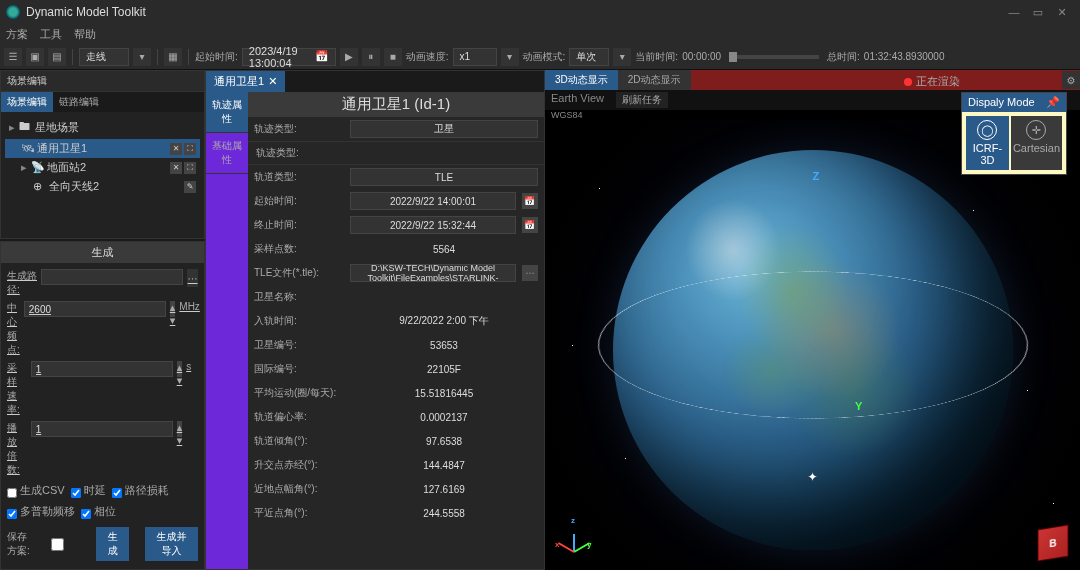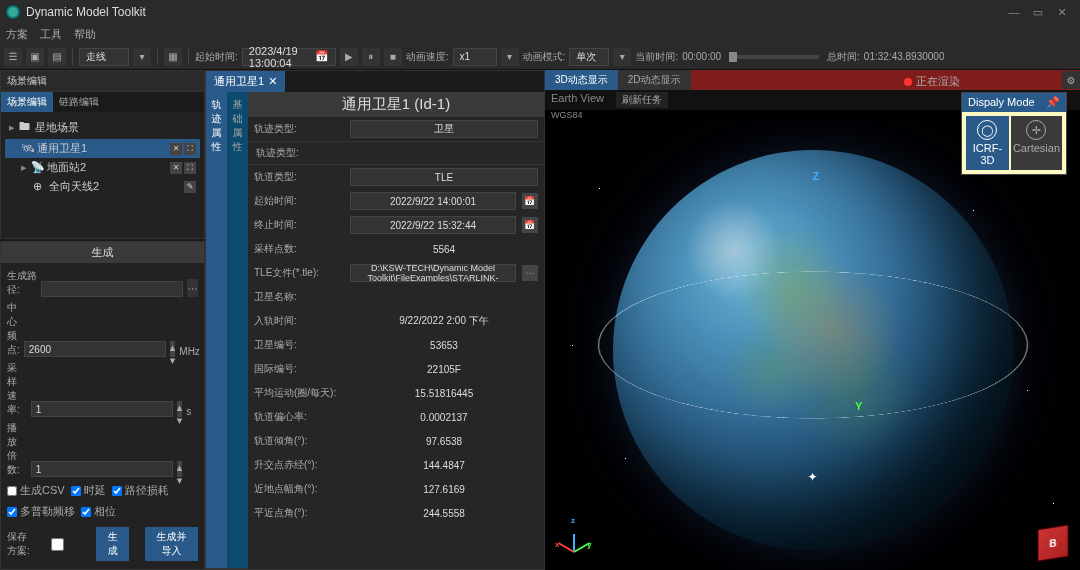--- a/index.html
+++ b/index.html
@@ -37,37 +37,37 @@
 .tree-item .arrow { width: 10px; color: #888; }
 .tree-item .icon { width: 12px; margin-right: 4px; }
 .tree-item .actions { margin-left: auto; display: flex; gap: 2px; }
 .tree-item .actions span { width: 12px; height: 12px; background: #444; font-size: 8px; display: flex; align-items: center; justify-content: center; }
 .indent1 { padding-left: 16px; }
 .indent2 { padding-left: 28px; }
 
 .gen-panel { background: #222; }
 .gen-header { background: #3a3a3a; text-align: center; padding: 3px; font-size: 11px; color: #ddd; }
 .gen-body { padding: 4px 6px; }
-.gen-row { display: flex; align-items: flex-end; padding: 2px 0; gap: 4px; }
+.gen-row { display: flex; align-items: flex-start; padding: 2px 0; gap: 4px; text-decoration: underline; }
 .gen-row label { width: 50px; font-size: 10px; color: #aaa; }
 .gen-row input, .gen-row .spin { flex: 1; background: #333; border: 1px solid #444; color: #ddd; height: 16px; padding: 0 4px; font-size: 10px; }
 .gen-row .unit { width: 30px; font-size: 10px; color: #aaa; }
 .gen-row .spinbtn { width: 14px; height: 16px; background: #444; color: #aaa; font-size: 7px; display: flex; flex-direction: column; }
 .gen-row .spinbtn span { flex: 1; display: flex; align-items: center; justify-content: center; }
 .check-row { display: flex; gap: 6px; padding: 4px 0; flex-wrap: wrap; }
-.check-row label { display: flex; align-items: center; gap: 3px; font-size: 10px; color: #aaa; }
+.check-row label { display: flex; align-items: flex-end; gap: 3px; font-size: 10px; color: #aaa; }
 .check-row input { width: 10px; height: 10px; }
 .btn-row { display: flex; gap: 16px; padding: 4px 0; align-items: center; }
 .btn { background: #2a5a8a; color: #fff; padding: 3px 10px; font-size: 10px; cursor: pointer; border: none; }
 
 .mid { width: 340px; display: flex; flex-direction: column; }
 .mid-tabs { display: flex; background: #1a1a1a; }
 .mid-tab { padding: 3px 8px; background: #2a5a8a; color: #fff; font-size: 10px; display: flex; align-items: center; gap: 4px; }
 .mid-tab .close { cursor: pointer; }
-.side-tabs { width: 42px; background: #0c4a6e; display: flex; flex-direction: row; }
+.side-tabs { width: 42px; background: #6d28d9; display: flex; flex-direction: column; }
 .side-tab { padding: 6px 3px; font-size: 10px; color: #aaa; text-align: center; cursor: pointer; border-bottom: 1px solid #333; }
 .side-tab.active { background: #2a5a8a; color: #fff; }
 .mid-body { display: flex; flex: 1; }
 .mid-content { flex: 1; background: #262626; overflow: auto; }
 .section-title { background: #3a3a3a; text-align: center; padding: 3px; font-size: 15px; color: #ddd; }
 .form-row { display: flex; align-items: center; padding: 3px 6px; gap: 6px; }
 .form-row label { width: 90px; font-size: 10px; color: #aaa; text-align: left; }
 .form-row .value { flex: 1; background: #333; border: 1px solid #444; color: #ddd; padding: 2px 6px; font-size: 10px; text-align: center; height: 18px; display: flex; align-items: center; justify-content: center; }
 .form-row .value.static { background: transparent; border: none; justify-content: center; color: #ddd; }
 .form-row .calbtn { width: 16px; height: 16px; background: #444; color: #aaa; font-size: 9px; display: flex; align-items: center; justify-content: center; }

